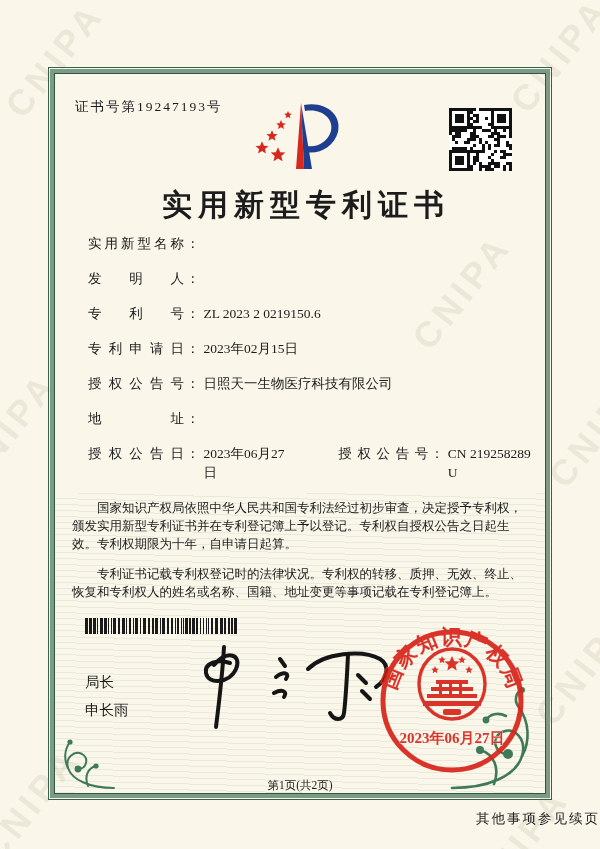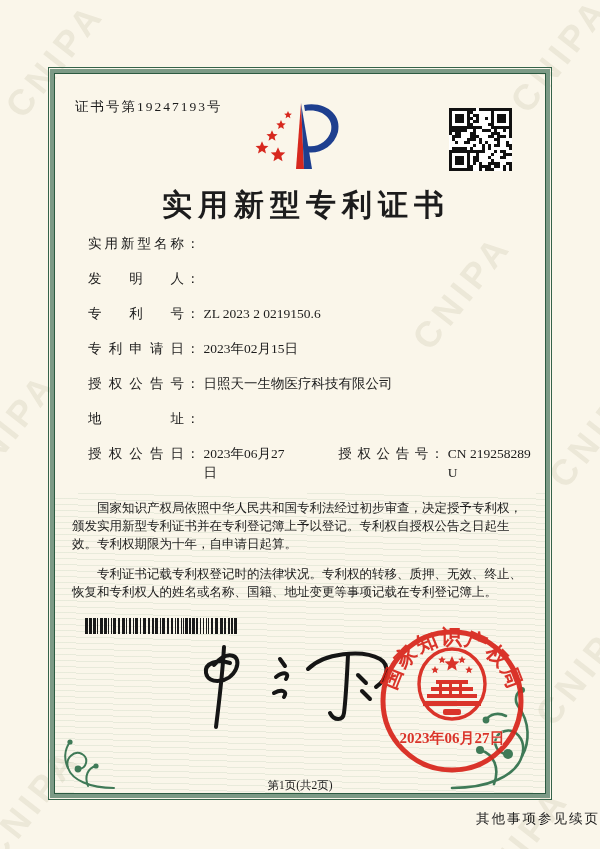--- a/index.html
+++ b/index.html
@@ -669,20 +669,24 @@
       <i style="width: 2px;"></i>
       <s style="width: 2px;"></s>
       <i style="width: 2px;"></i>
       <s style="width: 1px;"></s>
       <i style="width: 2px;"></i>
       <s style="width: 1px;"></s>
       <i style="width: 3px;"></i>
       <s style="width: 1px;"></s>
     </div>
 
+  <div class="officer">
+    <div>局长</div>
+    <div>申长雨</div>
+  </div>
 
   <svg class="sig" width="230" height="105" viewBox="0 0 230 105">
     <g fill="none" stroke="#151515" stroke-width="4" stroke-linecap="round" stroke-linejoin="round">
       <path d="M38,30 C52,14 66,20 60,34 C54,48 32,50 30,38 C28,28 42,24 54,28"></path>
       <path d="M48,12 C47,30 44,60 40,92"></path>
       <path d="M100,42 C108,36 114,38 110,44"></path>
       <path d="M98,58 C106,54 112,56 108,62"></path>
       <path d="M104,24 l5,7"></path>
       <path d="M132,34 C148,18 186,14 204,24 C214,30 212,44 200,52"></path>
       <path d="M172,20 C171,40 170,62 168,78 C167,86 158,86 154,78"></path>

